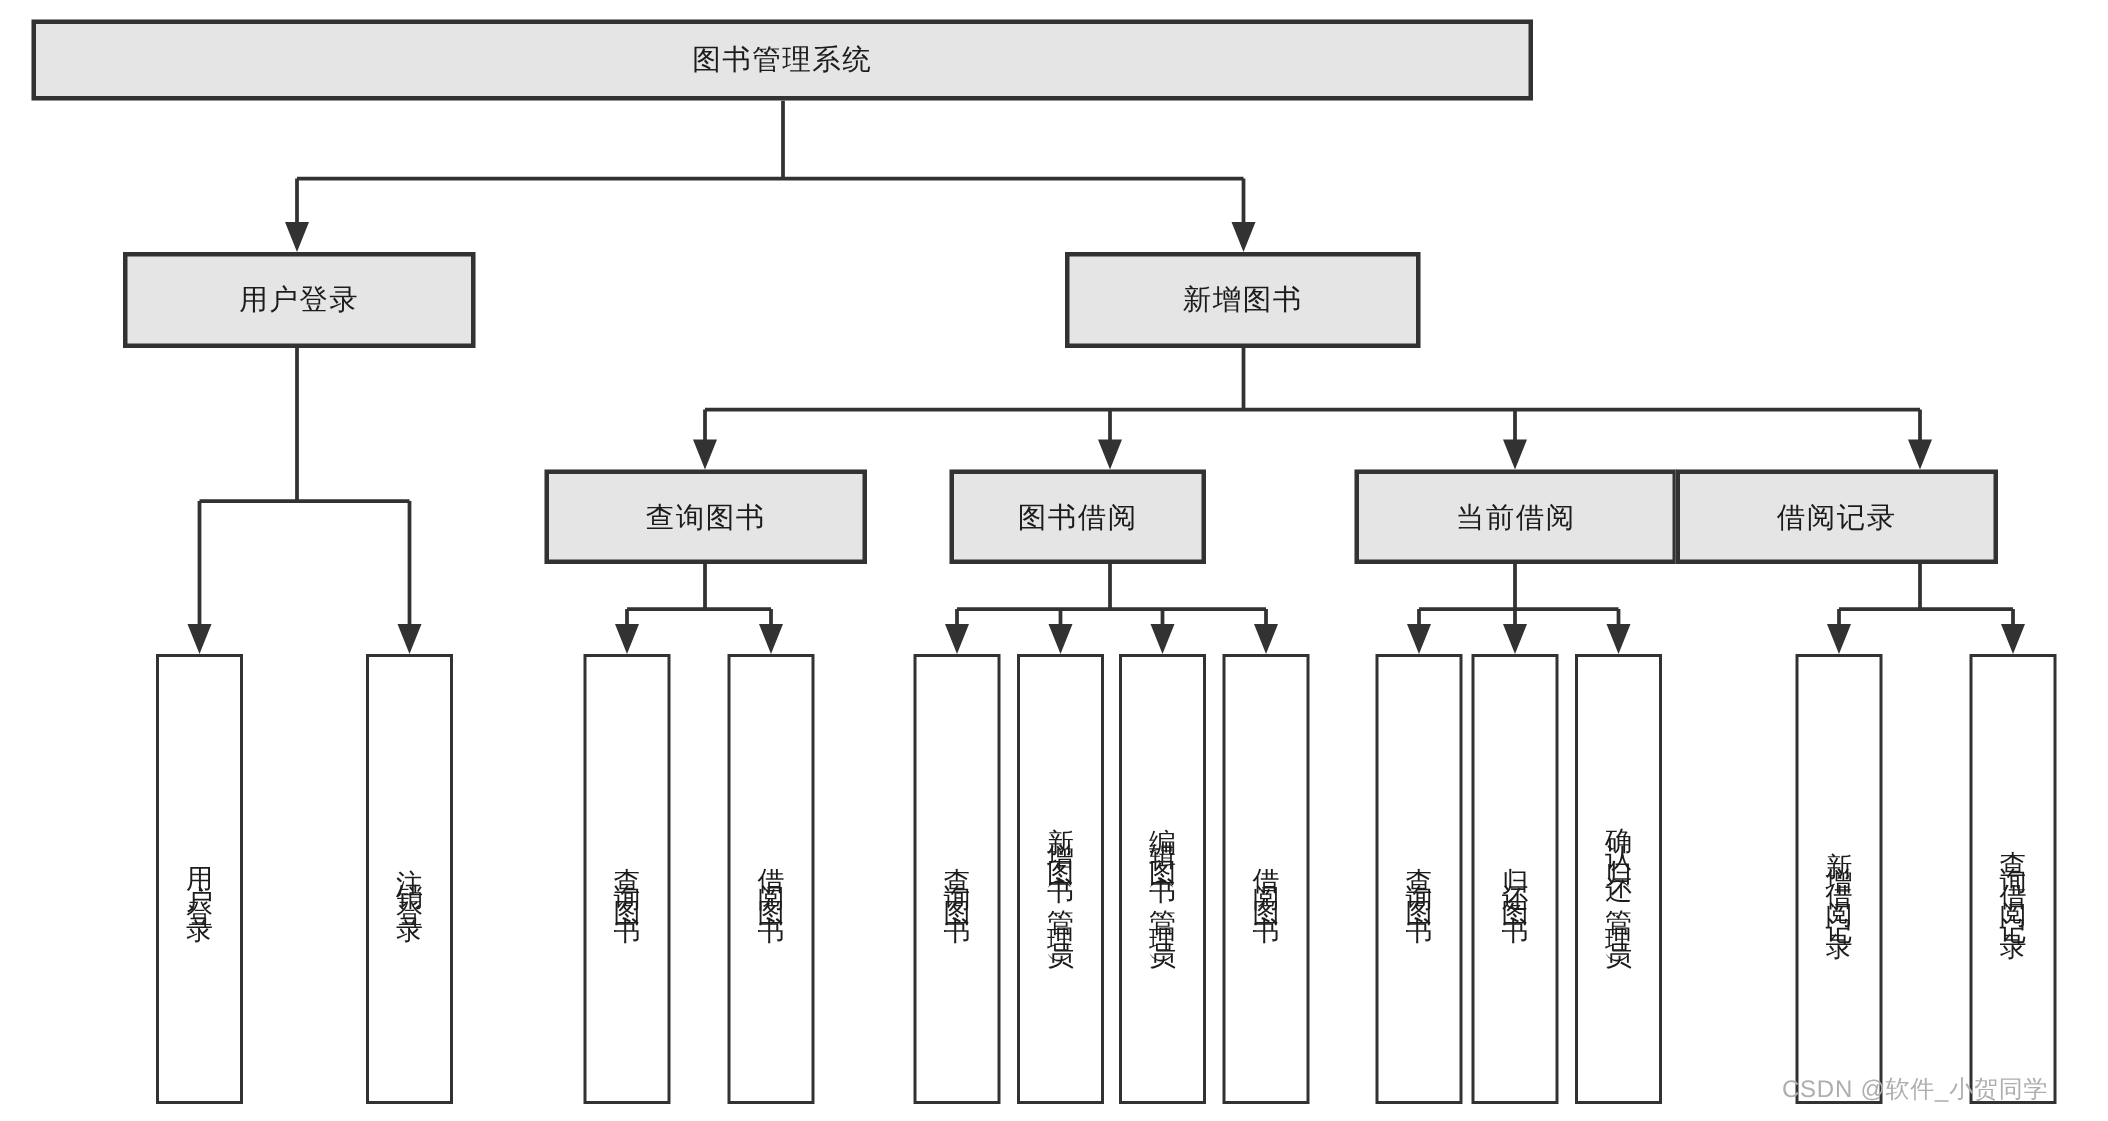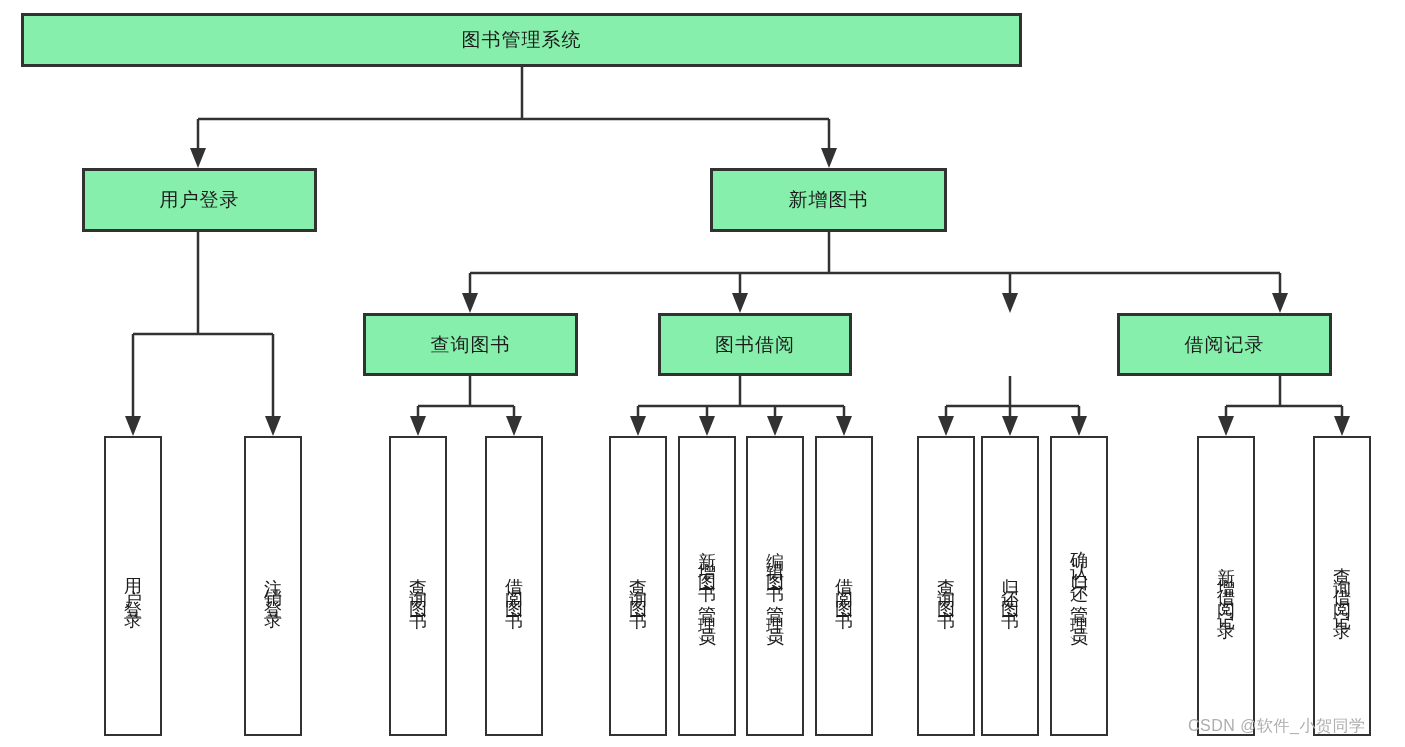--- a/index.html
+++ b/index.html
@@ -8,21 +8,21 @@
     width:1405px;height:747px;
     background:#ffffff;
     font-family:"Liberation Sans","DejaVu Sans",sans-serif;
     overflow:hidden;
   }
   #connectors{position:absolute;left:0;top:0;}
   .hbox{
     position:absolute;
     box-sizing:border-box;
     border:3px solid #323232;
-    background:#86efac;
+    background:#e5e5e5;
     display:flex;align-items:center;justify-content:center;
     font-size:19px;color:#1c1c1c;letter-spacing:1px;
     white-space:nowrap;
   }
   .vbox{
     position:absolute;
     box-sizing:border-box;
     border:2px solid #323232;
     background:#ffffff;
     display:flex;align-items:center;justify-content:center;
@@ -80,21 +80,22 @@
              M1218 416 H1234 L1226 436 Z
              M1334 416 H1350 L1342 436 Z"></path>
   </svg>
 
   <div class="hbox" style="left:21px;top:13px;width:1001px;height:54px">图书管理系统</div>
 
   <div class="hbox" style="left:82px;top:168px;width:235px;height:64px">用户登录</div>
   <div class="hbox" style="left:710px;top:168px;width:237px;height:64px">新增图书</div>
 
   <div class="hbox" style="left:363px;top:313px;width:215px;height:63px">查询图书</div>
-  <div class="hbox" style="left:658px;top:313px;width:194px;height:63px">图书借阅</div>
+  <div class="hbox" style="left:633px;top:313px;width:171px;height:63px">图书借阅</div>
+  <div class="hbox" style="left:903px;top:313px;width:215px;height:63px">当前借阅</div>
   <div class="hbox" style="left:1117px;top:313px;width:215px;height:63px">借阅记录</div>
 
   <div class="vbox" style="left:104px;top:436px;width:58px;height:300px">用户登录</div>
   <div class="vbox" style="left:244px;top:436px;width:58px;height:300px">注销登录</div>
 
   <div class="vbox" style="left:389px;top:436px;width:58px;height:300px">查询图书</div>
   <div class="vbox" style="left:485px;top:436px;width:58px;height:300px">借阅图书</div>
 
   <div class="vbox" style="left:609px;top:436px;width:58px;height:300px">查询图书</div>
   <div class="vbox" style="left:678px;top:436px;width:58px;height:300px">新增图书（管理员）</div>

